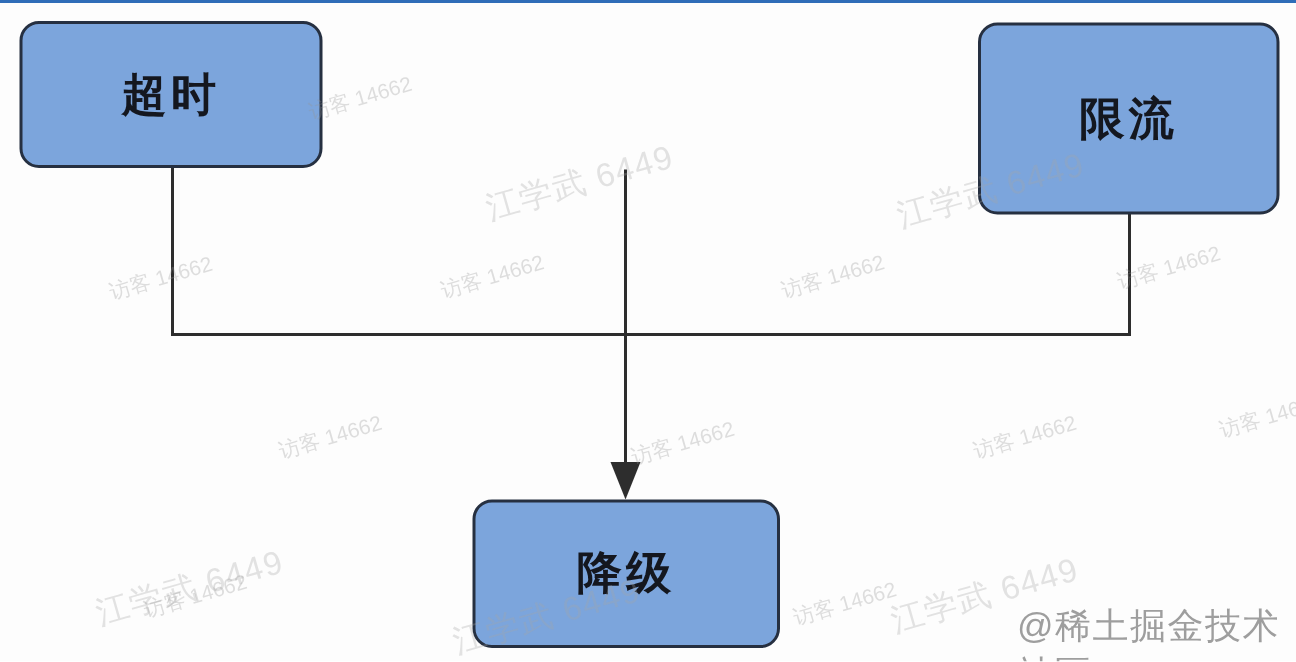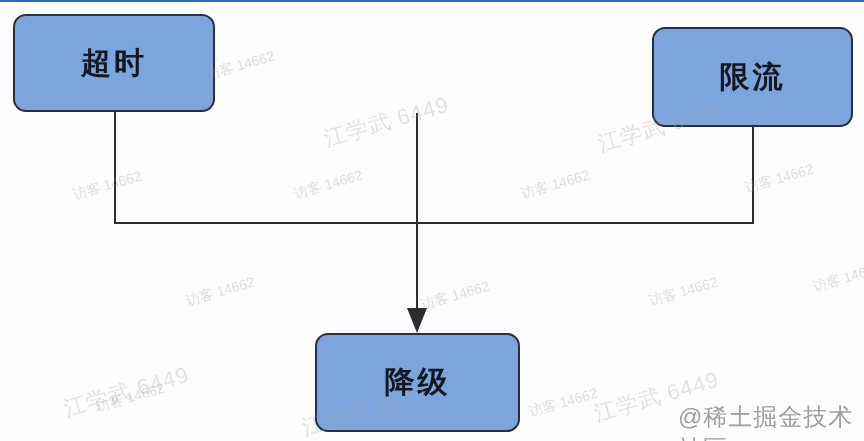--- a/index.html
+++ b/index.html
@@ -25,21 +25,21 @@
     border-radius:13px;
     display:flex;align-items:center;justify-content:center;
     z-index:2;
     font-family:Liberation Mono, monospace;
   }
   .node .label{
     font-size:30px;font-weight:600;color:#14171f;letter-spacing:3px;
   }
   #node-timeout {left:13px; top:14px; width:202px;height:98px;}
   #node-fuse    {left:316px;top:14px; width:202px;height:99px;}
-  #node-limit   {left:652px;top:15px; width:201px;height:100px;margin-top:12px;}
+  #node-limit   {left:652px;top:15px; width:201px;height:128px;}
   #node-degrade {left:315px;top:333px;width:205px;height:99px;}
 
   .wm{
     position:absolute;white-space:nowrap;
     transform:rotate(-16deg);
     z-index:3;pointer-events:none;
   }
   .wm-author{font-size:22px;color:rgba(165,165,165,0.30);letter-spacing:1px;}
   .wm-visitor{font-size:14px;color:rgba(150,150,150,0.30);}
   .credit{

